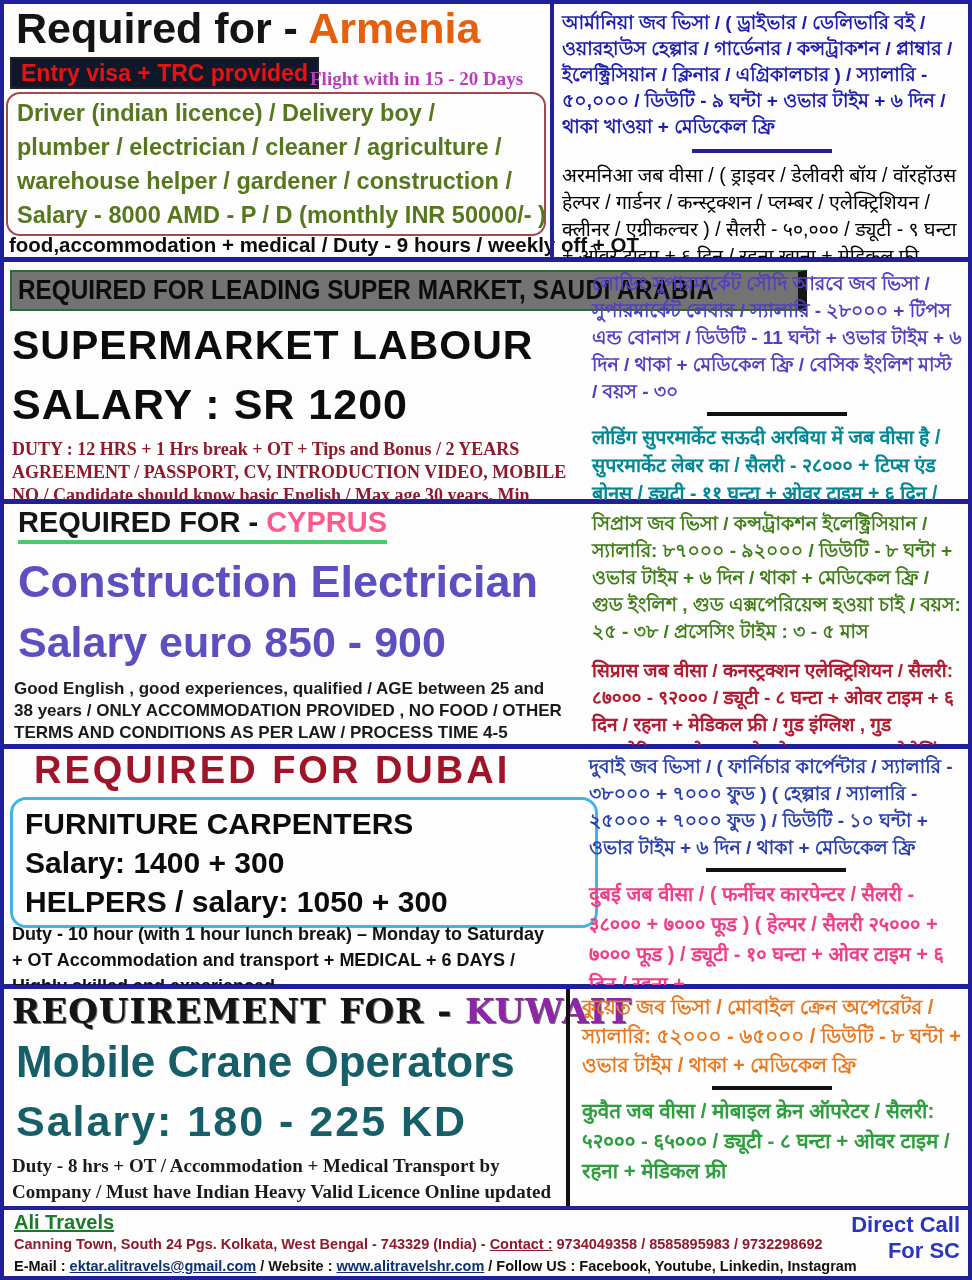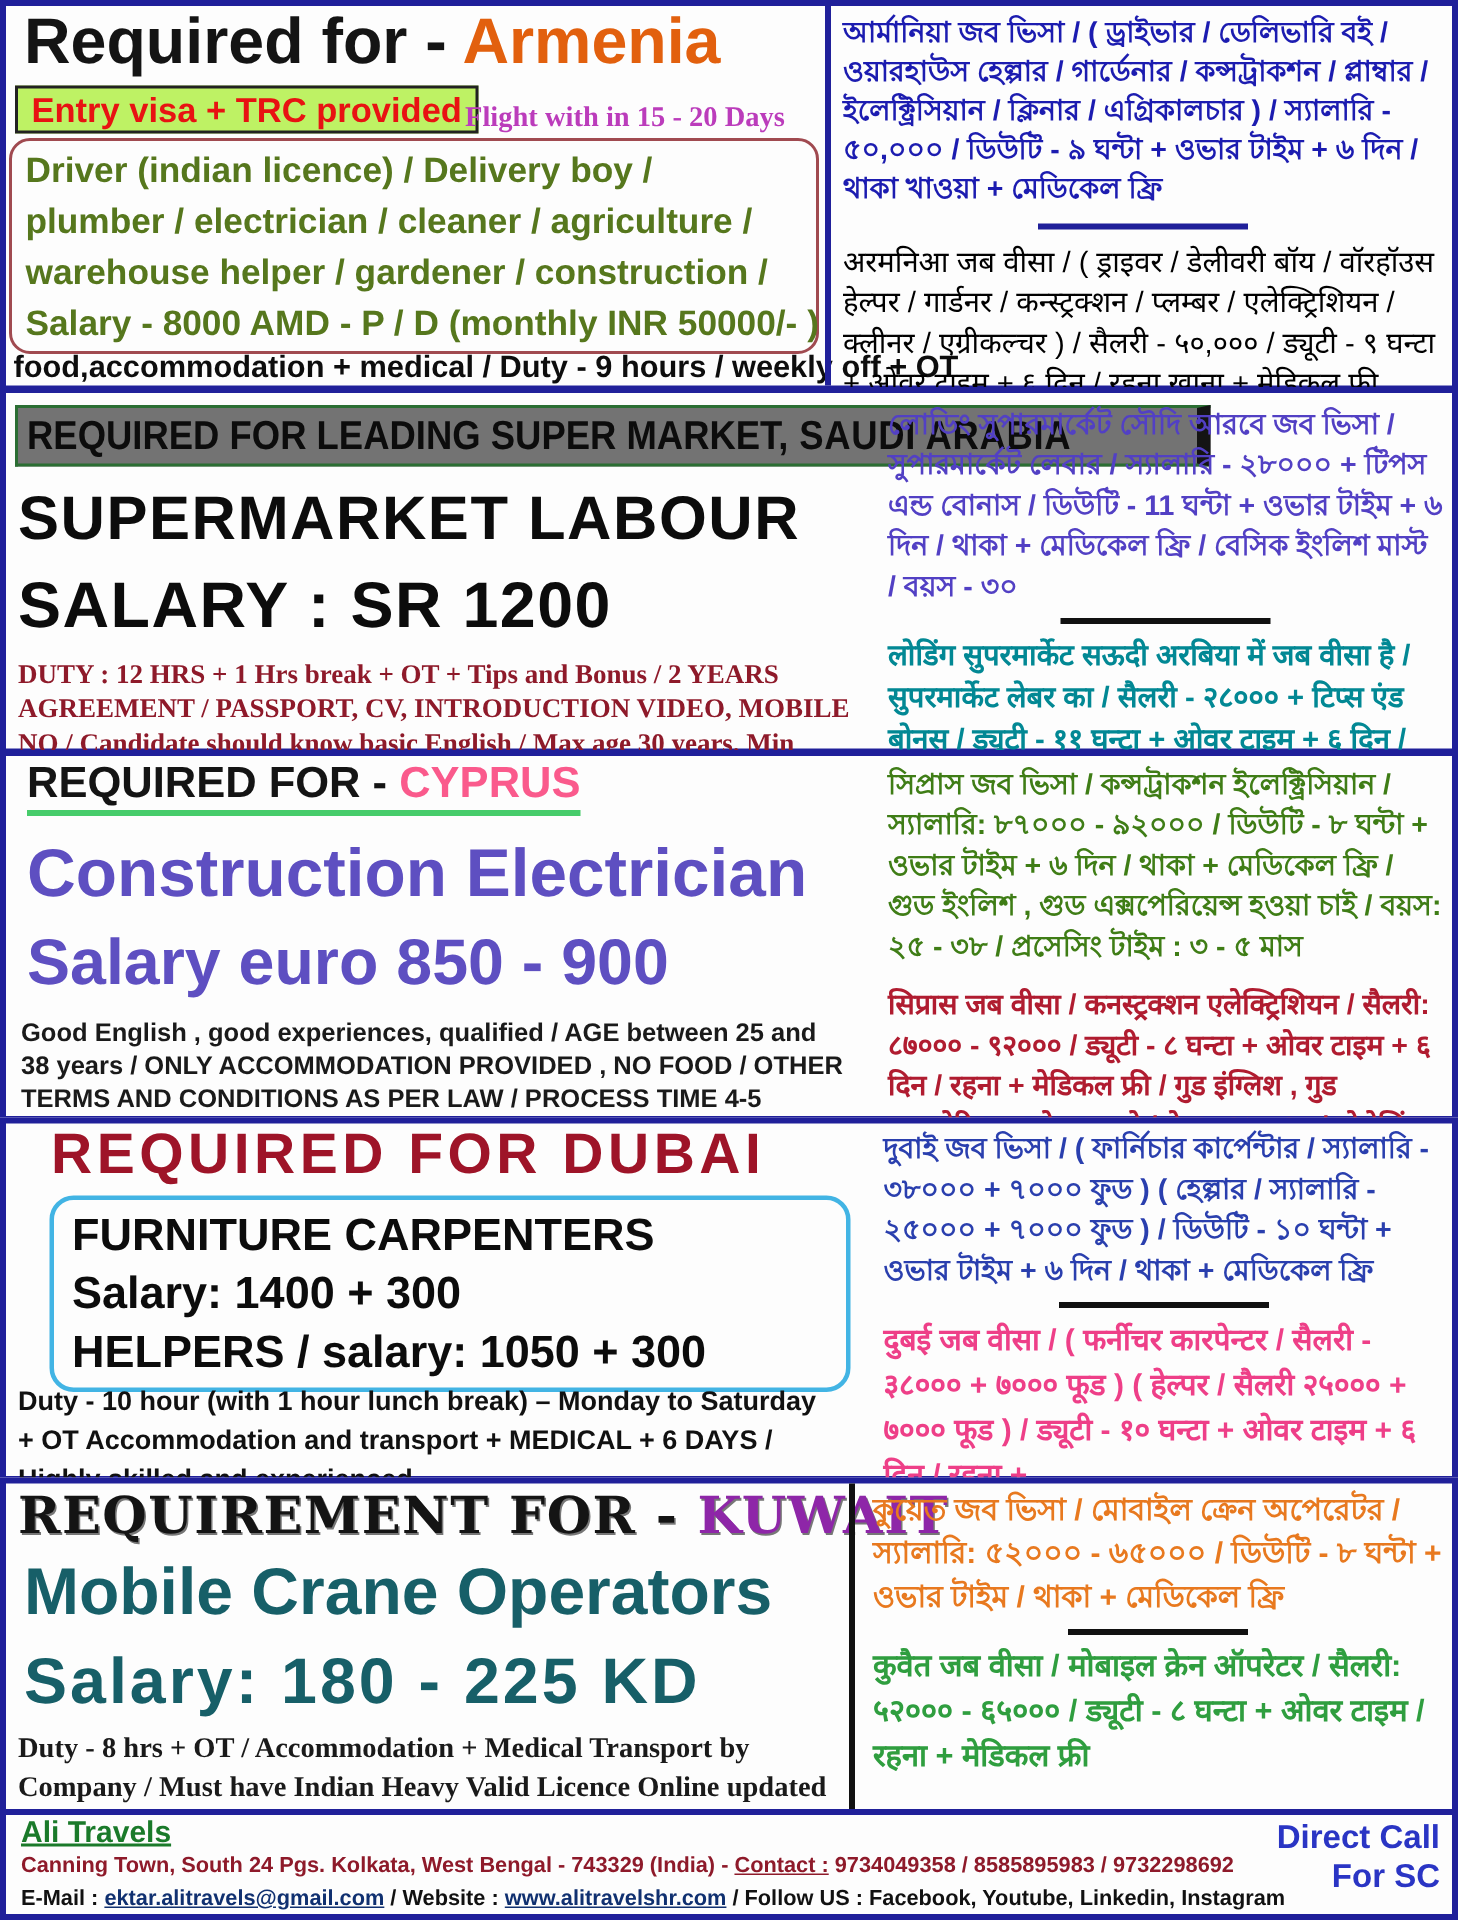--- a/index.html
+++ b/index.html
@@ -4,21 +4,21 @@
 <style>
   html,body{margin:0;padding:0;background:#d8d8d8;}
   .page{position:relative;width:972px;height:1280px;background:#ffffff;
         font-family:"Liberation Sans",sans-serif;overflow:hidden;}
   .section{position:absolute;left:0;width:972px;border:4px solid #20209a;
            background:#fdfdfd;box-sizing:border-box;}
   
   .s1{top:0;height:261px;}
   .s1 .title{position:absolute;left:12px;top:0px;font-size:43px;font-weight:bold;color:#141414;letter-spacing:0px;white-space:nowrap;}
   .s1 .title .country{color:#e2600e;}
-  .s1 .badge{position:absolute;left:6px;top:53px;background:#bef264;border:2px solid #222;
+  .s1 .badge{position:absolute;left:6px;top:53px;background:#0f172a;border:2px solid #222;
              color:#e81212;font-size:23px;font-weight:bold;padding:0 9px;line-height:28px;white-space:nowrap;}
   .s1 .flight{position:absolute;left:306px;top:64px;color:#bb3cbb;font-size:19px;font-weight:bold;
               font-family:"Liberation Serif",serif;white-space:nowrap;}
   .s1 .jobsbox{position:absolute;left:2px;top:88px;width:540px;box-sizing:border-box;
                border:2px solid #a04a50;border-radius:14px;padding:2px 9px;}
   .s1 .jobsbox div{font-size:23.5px;font-weight:bold;color:#56771d;line-height:34px;white-space:nowrap;}
   .s1 .terms{position:absolute;left:5px;top:229px;font-size:20.5px;font-weight:bold;color:#0d0d0d;white-space:nowrap;}
   .s1 .vdiv{position:absolute;left:546px;top:0;bottom:0;width:4px;background:#20209a;}
   
   .rcol{position:absolute;display:flex;flex-direction:column;}
@@ -52,22 +52,22 @@
   .s3 .details{position:absolute;left:10px;top:174px;width:552px;font-size:17px;font-weight:bold;
                color:#1a1a1a;line-height:22px;}
   .s3 .rcol{left:588px;right:6px;top:6px;}
   .s3 .bn{color:#3f7d16;font-size:19px;font-weight:600;line-height:27px;}
   .s3 .gap{height:12px;}
   .s3 .hi{color:#b01c30;font-size:19px;font-weight:bold;line-height:27px;}
   
   .s4{top:745px;height:243px;}
   .s4 .title{position:absolute;left:30px;top:0px;font-size:38px;font-weight:bold;color:#9e1428;
              letter-spacing:3px;white-space:nowrap;}
-  .s4 .bluebox{position:absolute;left:6px;top:48px;width:534px;box-sizing:border-box;
-               border:3px solid #42b4e4;border-radius:16px;padding:4px 12px;margin-left:23px;}
+  .s4 .bluebox{position:absolute;left:6px;top:48px;width:588px;box-sizing:border-box;
+               border:3px solid #42b4e4;border-radius:16px;padding:4px 12px;}
   .s4 .bluebox div{font-size:30px;font-weight:bold;color:#0c0c0c;line-height:39px;white-space:nowrap;}
   .s4 .details{position:absolute;left:8px;top:172px;width:545px;font-size:18px;font-weight:bold;
                color:#111;line-height:26px;}
   .s4 .rcol{left:585px;right:6px;top:4px;}
   .s4 .bn{color:#2a3fae;font-size:19px;font-weight:600;line-height:27px;}
   .s4 .hi{color:#ee3f88;font-size:20px;font-weight:bold;line-height:30px;}
   
   .s5{top:985px;height:228px;}
   .s5 .title{position:absolute;left:8px;top:2px;font-family:"DejaVu Serif",serif;font-size:34px;
              font-weight:bold;color:#141414;letter-spacing:1px;white-space:nowrap;

